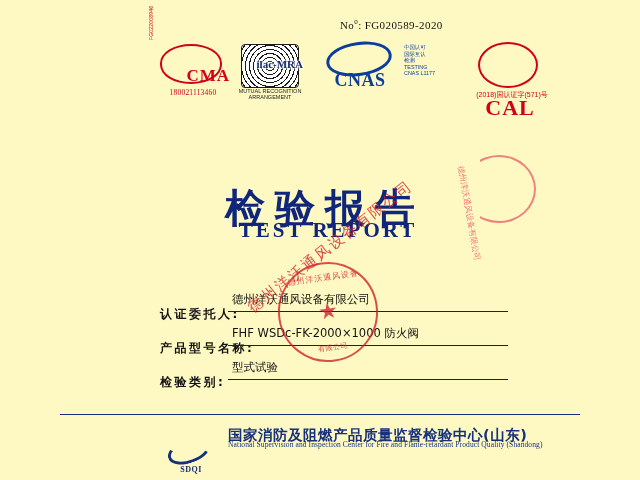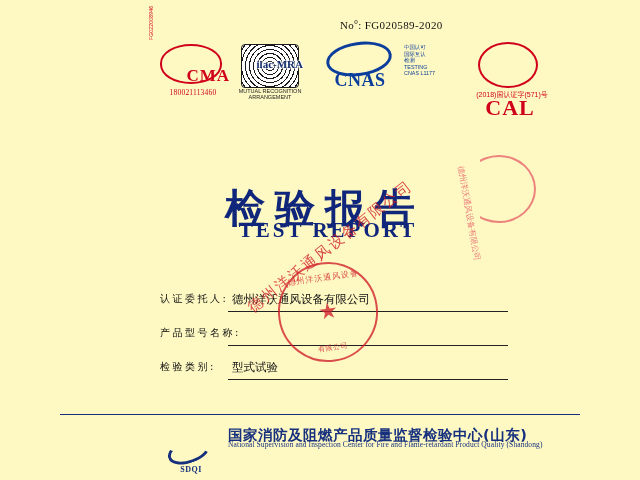--- a/index.html
+++ b/index.html
@@ -247,26 +247,27 @@
     top: 290px;
     width: 330px;
   }
   .field-row {
     position: relative;
     height: 34px;
   }
   .field-label {
     position: absolute;
     left: 0;
-    top: 2px;
-    font-size: 10px;
+    top: 16px;
+    font-size: 12px;
     letter-spacing: 2.5px;
     color: #111;
     font-family: "DejaVu Sans", sans-serif;
     white-space: nowrap;
+    font-weight: bold;
   }
   .field-value {
     position: absolute;
     left: 72px;
     top: 2px;
     font-size: 11.5px;
     color: #111;
     font-family: "DejaVu Sans", sans-serif;
     white-space: nowrap;
   }
@@ -479,20 +480,21 @@
   <div class="fields">
 
     <div class="field-row">
       <div class="field-label">认证委托人:</div>
       <div class="field-value">德州洋沃通风设备有限公司</div>
       <div class="field-line"></div>
     </div>
 
     <div class="field-row">
       <div class="field-label">产品型号名称:</div>
+      <div class="field-value">FHF WSDc-FK-2000×1000 防火阀</div>
       <div class="field-line"></div>
     </div>
 
     <div class="field-row">
       <div class="field-label">检验类别:</div>
       <div class="field-value">型式试验</div>
       <div class="field-line"></div>
     </div>
 
   </div>

